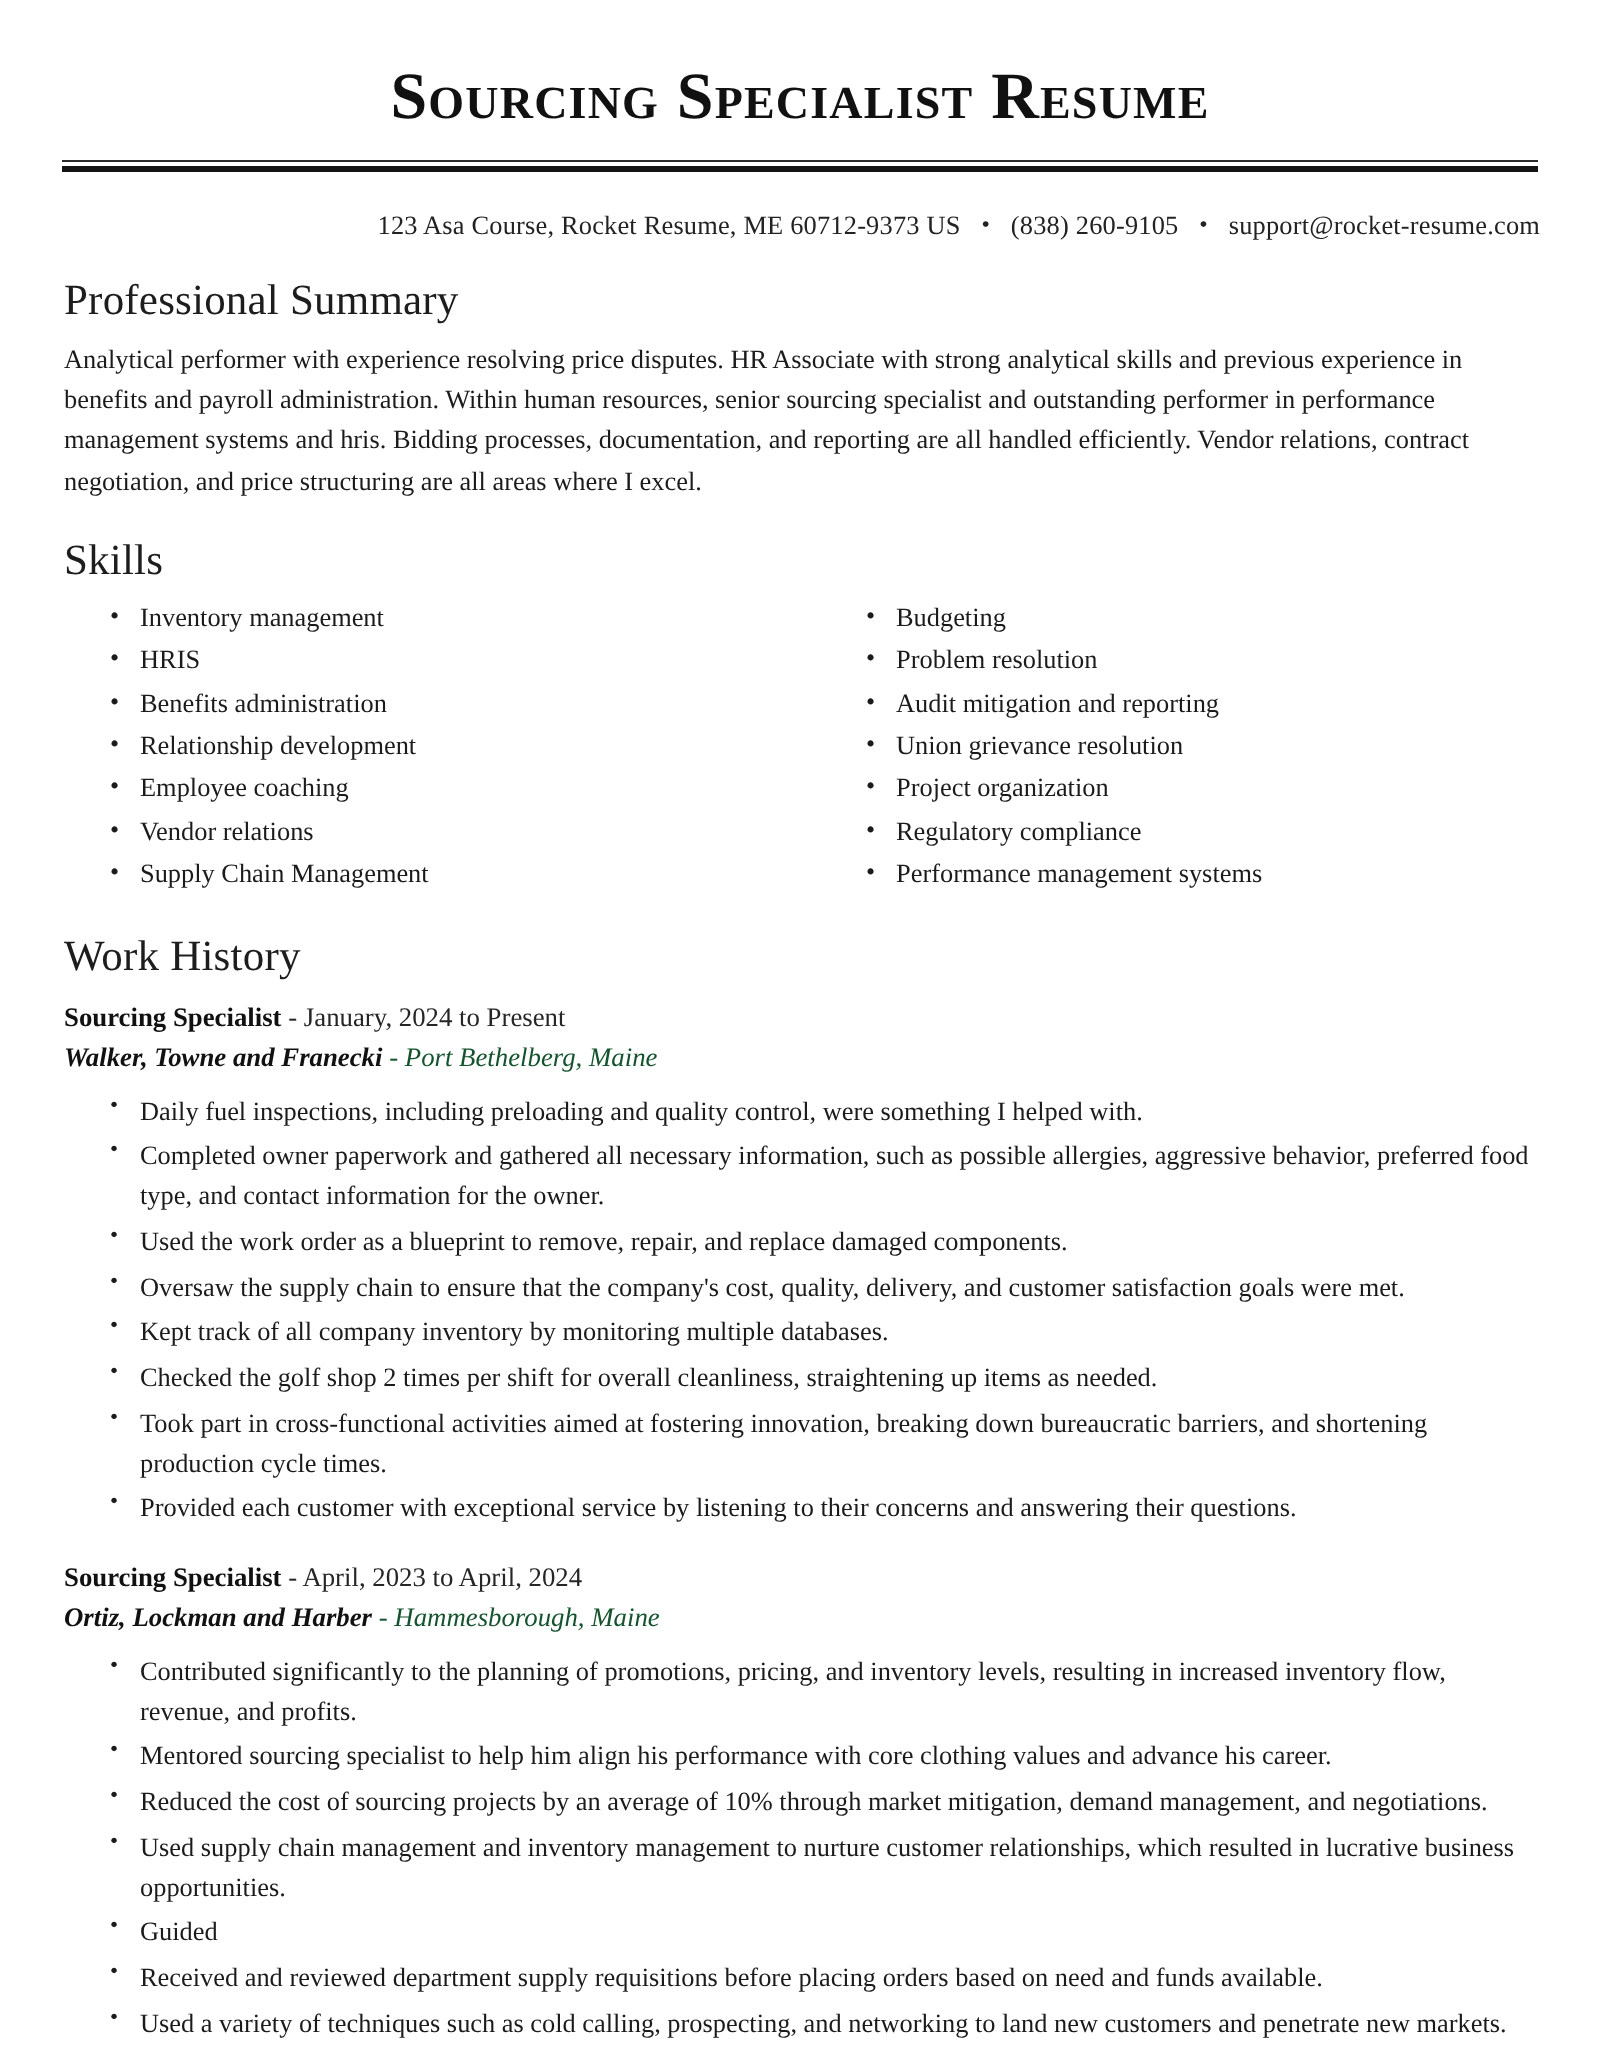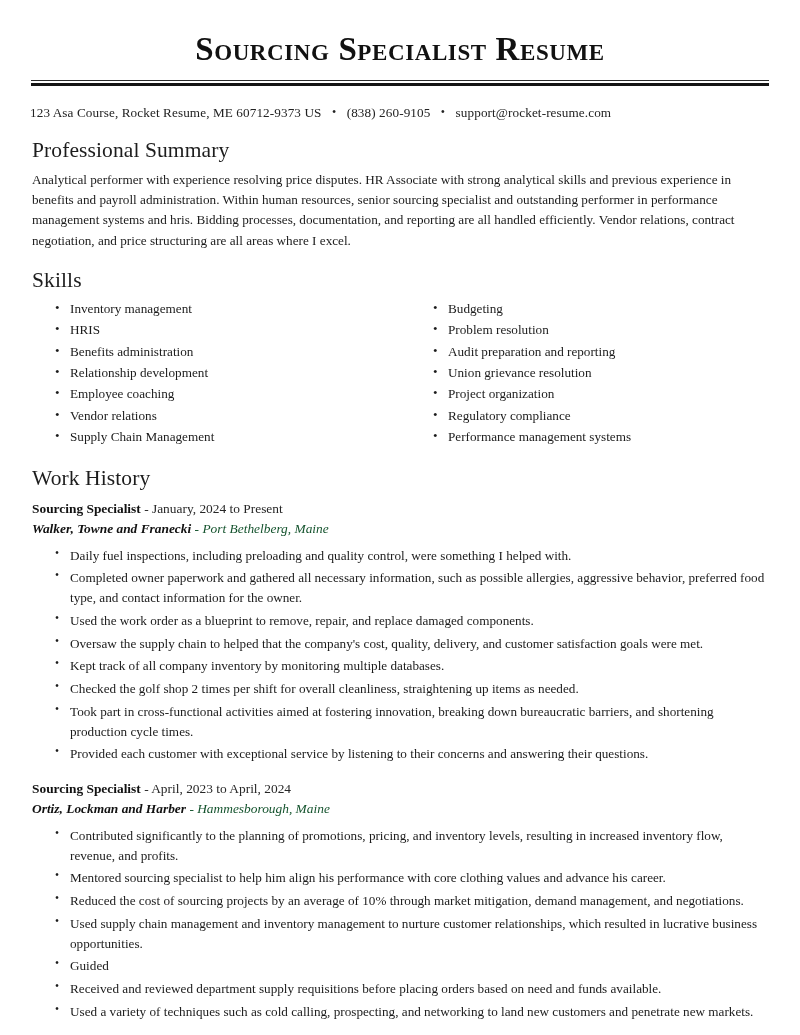--- a/index.html
+++ b/index.html
@@ -48,21 +48,21 @@
   .rule-gap {
     height: 2px;
     background: #ffffff;
   }
   .rule-thick {
     height: 3px;
     background: #141414;
     width: 100%;
   }
   .contact-line {
-    text-align: left;
+    text-align: right;
     font-size: 13.2px;
     color: #222222;
     margin-top: 19px;
     letter-spacing: 0.1px;
   }
   .contact-sep {
     padding: 0 7px;
     font-size: 12px;
     position: relative;
     top: -1px;
@@ -215,21 +215,21 @@
           <li>Relationship development</li>
           <li>Employee coaching</li>
           <li>Vendor relations</li>
           <li>Supply Chain Management</li>
         </ul>
       </div>
       <div class="skills-col">
         <ul>
           <li>Budgeting</li>
           <li>Problem resolution</li>
-          <li>Audit preparation and reporting</li>
+          <li>Audit mitigation and reporting</li>
           <li>Union grievance resolution</li>
           <li>Project organization</li>
           <li>Regulatory compliance</li>
           <li>Performance management systems</li>
         </ul>
       </div>
     </div>
   </div>
 
   <div class="section">
@@ -241,21 +241,21 @@
         <span class="job-dates">- January, 2024 to Present</span>
       </div>
       <div class="job-line-company">
         <span class="job-company">Walker, Towne and Franecki</span>
         <span class="job-location">- Port Bethelberg, Maine</span>
       </div>
       <ul>
         <li>Daily fuel inspections, including preloading and quality control, were something I helped with.</li>
         <li>Completed owner paperwork and gathered all necessary information, such as possible allergies, aggressive behavior, preferred food type, and contact information for the owner.</li>
         <li>Used the work order as a blueprint to remove, repair, and replace damaged components.</li>
-        <li>Oversaw the supply chain to helped that the company's cost, quality, delivery, and customer satisfaction goals were met.</li>
+        <li>Oversaw the supply chain to ensure that the company's cost, quality, delivery, and customer satisfaction goals were met.</li>
         <li>Kept track of all company inventory by monitoring multiple databases.</li>
         <li>Checked the golf shop 2 times per shift for overall cleanliness, straightening up items as needed.</li>
         <li>Took part in cross-functional activities aimed at fostering innovation, breaking down bureaucratic barriers, and shortening production cycle times.</li>
         <li>Provided each customer with exceptional service by listening to their concerns and answering their questions.</li>
       </ul>
     </div>
 
     <div class="job">
       <div class="job-line-title">
         <span class="job-title">Sourcing Specialist</span>

